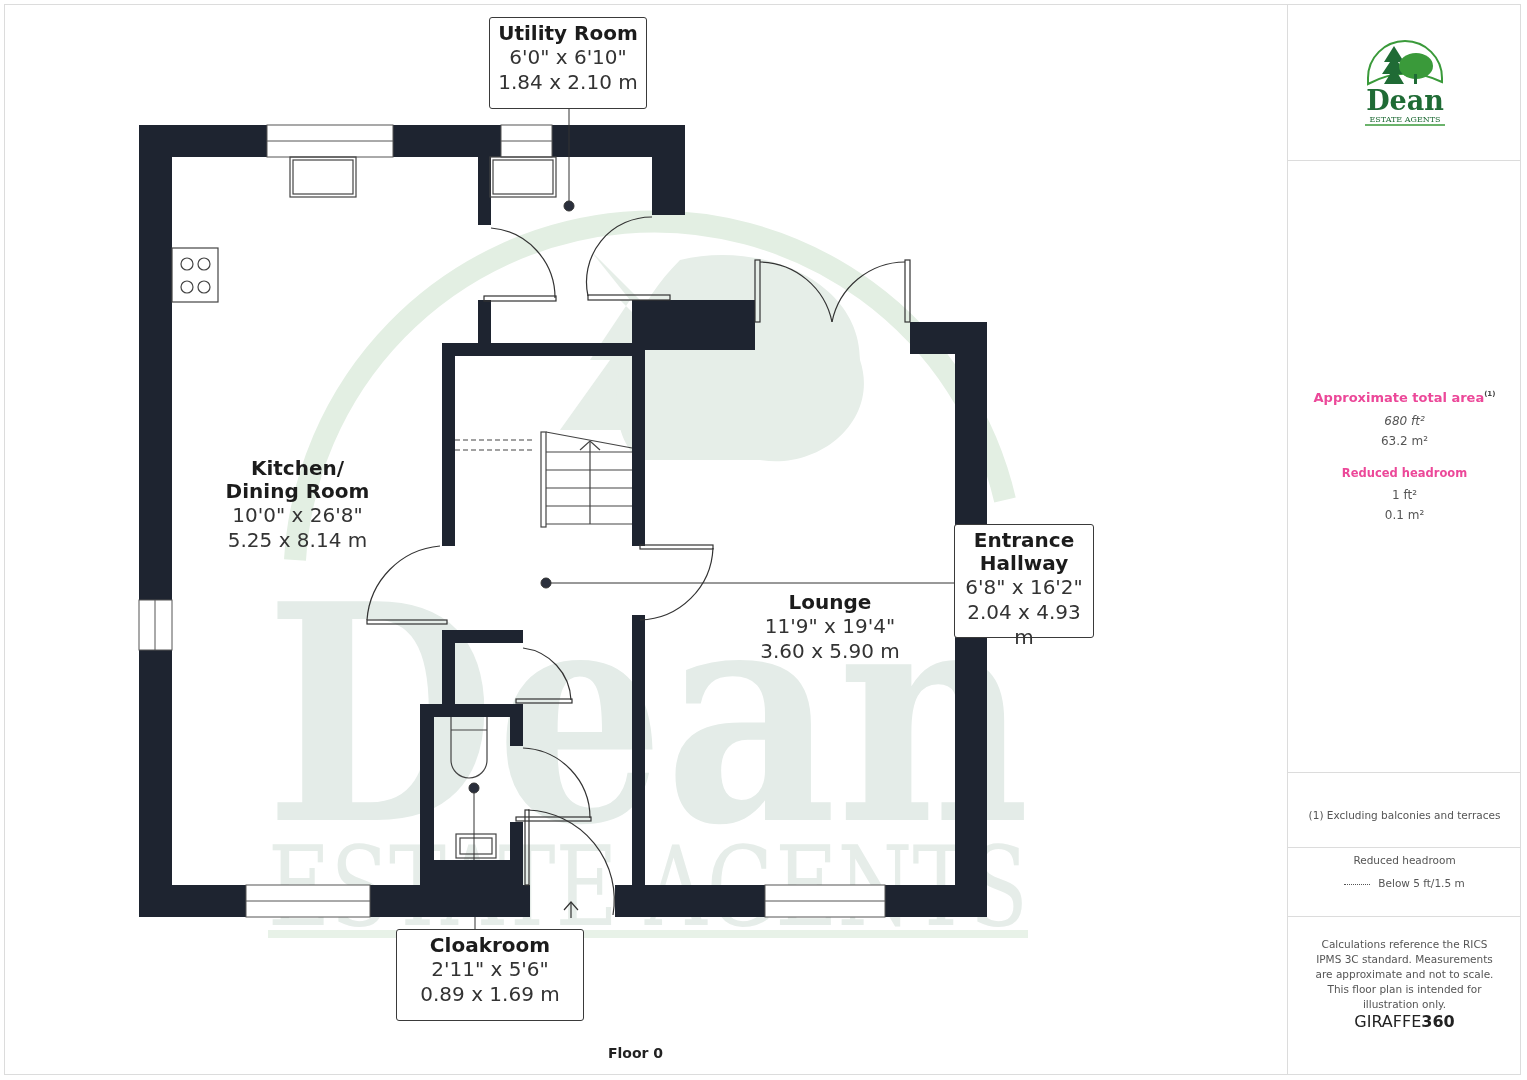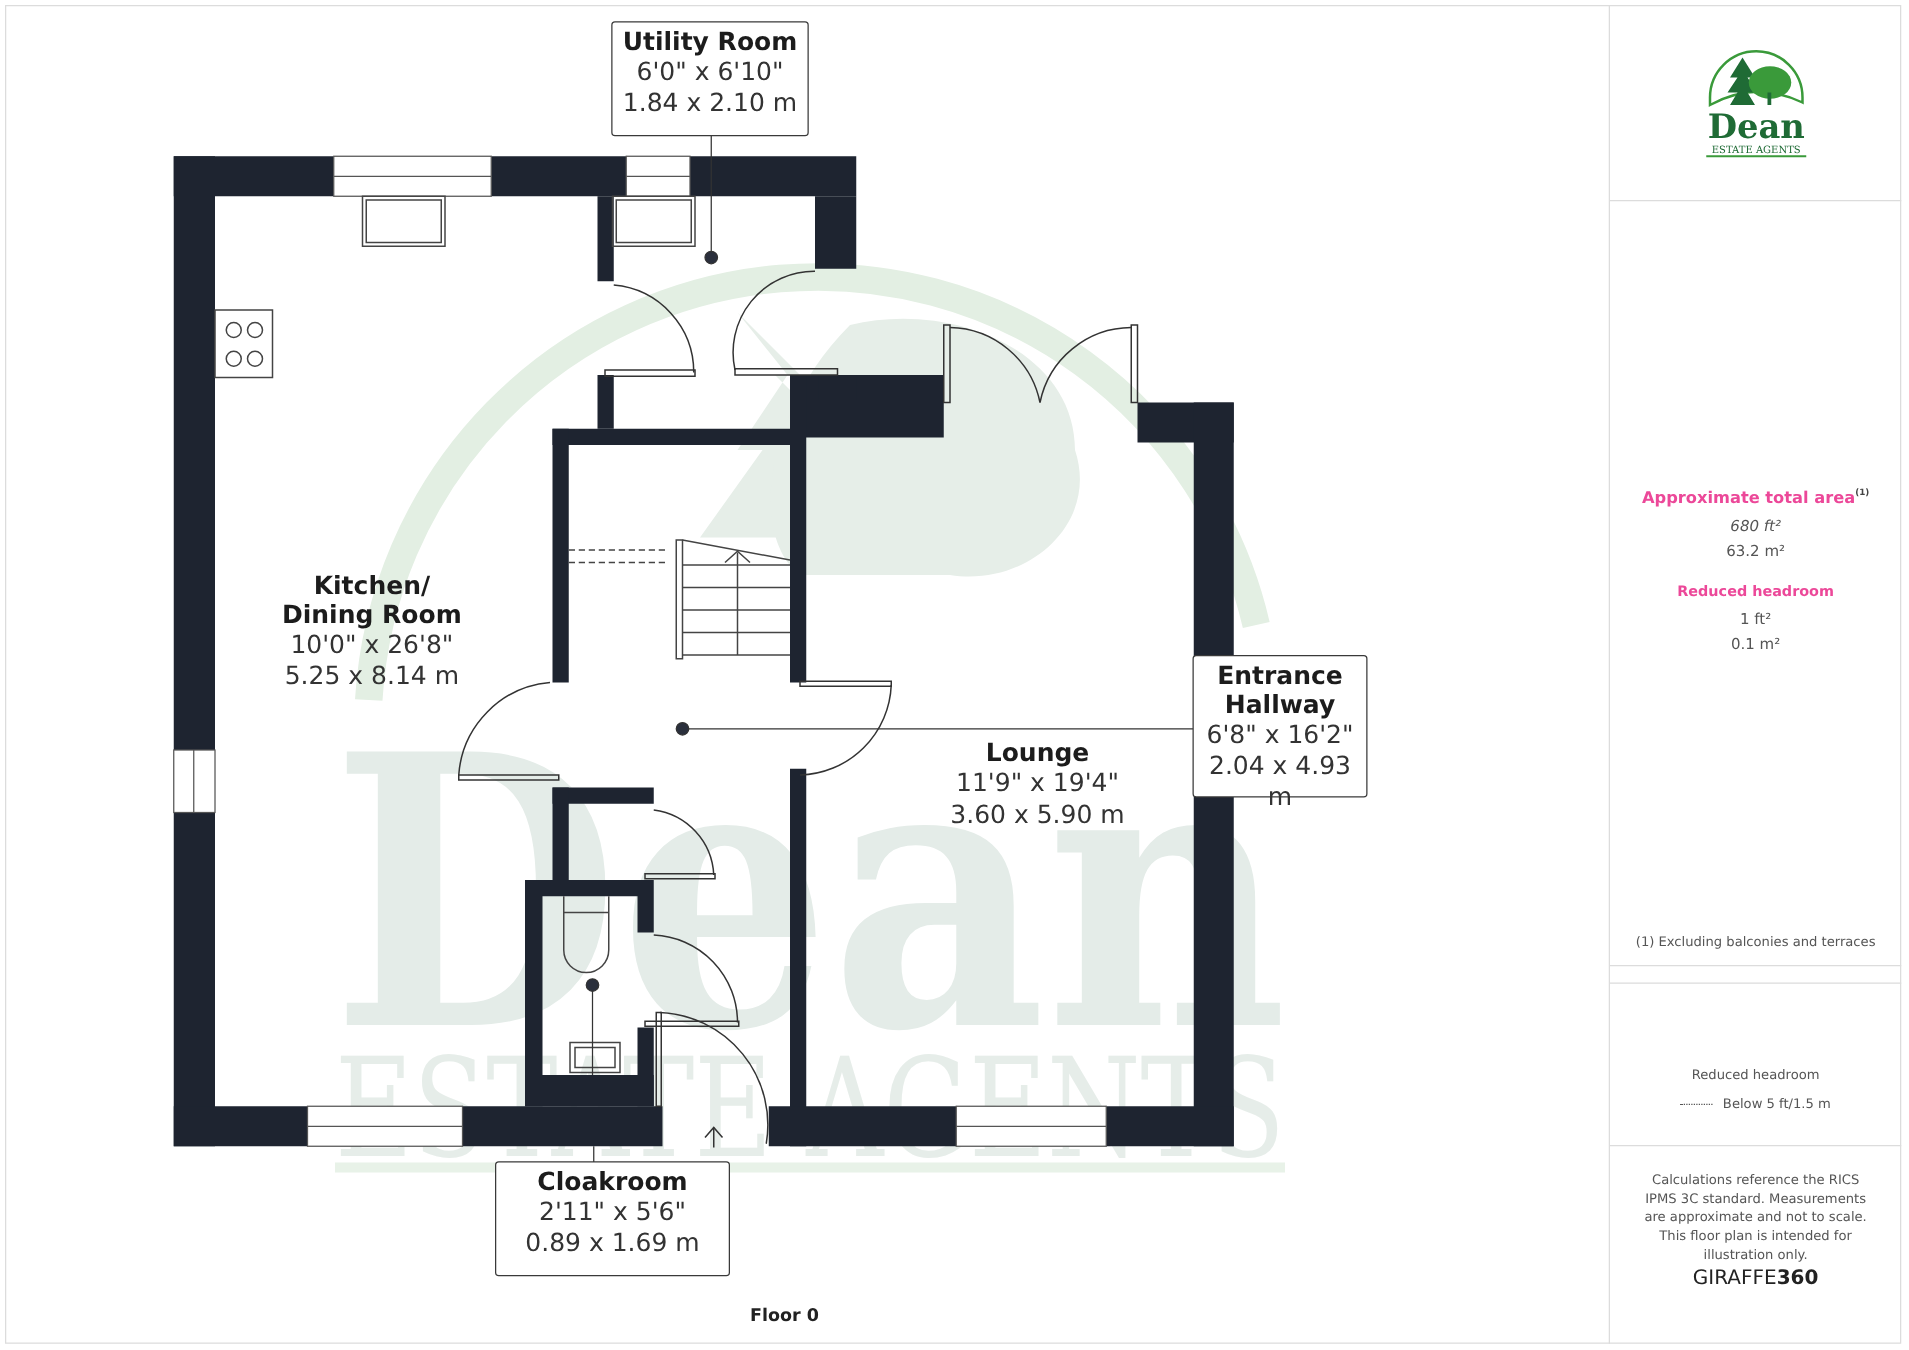--- a/index.html
+++ b/index.html
@@ -10,21 +10,21 @@
   .plan { position:absolute; left:0; top:0; width:1287px; height:1080px; }
   .label-box { position:absolute; background:#fff; border:1.3px solid #3a3a3a; border-radius:3px; text-align:center; color:#222; box-sizing:border-box; padding-top:4px; }
   .label-box .t { font-weight:bold; font-size:20px; line-height:23px; color:#1c1c1c; }
   .label-box .d { font-size:20px; line-height:25px; color:#333; }
   .room-label { position:absolute; text-align:center; }
   .room-label .t { font-weight:bold; font-size:20px; line-height:23px; color:#1c1c1c;text-align:center; }
   .room-label .d { font-size:20px; line-height:25px; color:#333; }
   .area-h { font-weight:bold; font-size:13px; color:#ec4899; }
   .small { font-size:12px; color:#555; }
   .tiny { font-size:10.5px; color:#555; line-height:15px; }
-  .floor-label { position:absolute; left:600px; top:1045px; width:95px; text-align:left; font-weight:bold; font-size:14px; color:#222; }
+  .floor-label { position:absolute; left:588px; top:1045px; width:95px; text-align:center; font-weight:bold; font-size:14px; color:#222; }
 </style>
 </head>
 <body>
 
 <div class="frame"></div>
 
 <div class="plan">
   <svg width="1287" height="1080" viewBox="0 0 1287 1080">
 
     <g opacity="1">
@@ -202,21 +202,21 @@
     <div style="margin-top:226px;">
       <span class="area-h">Approximate total area</span><sup style="font-size:7px;font-weight:bold;">(1)</sup>
     </div>
     <div class="small" style="margin-top:8px;font-style:italic;">680 ft²</div>
     <div class="small" style="margin-top:6px;">63.2 m²</div>
     <div class="area-h" style="margin-top:18px;font-size:11.5px;">Reduced headroom</div>
     <div class="small" style="margin-top:8px;">1 ft²</div>
     <div class="small" style="margin-top:6px;">0.1 m²</div>
   </div>
 
-  <div class="sb-sec" style="top:723px;height:60px;">
+  <div class="sb-sec" style="top:784px;height:60px;">
     <div class="tiny" style="margin-top:20px;">(1) Excluding balconies and terraces</div>
   </div>
 
   <div class="sb-sec" style="top:829px;height:84px;">
     <div class="tiny" style="margin-top:20px;">Reduced headroom</div>
     <div class="tiny" style="margin-top:8px;">
       <span style="display:inline-block;width:26px;border-top:1px dotted #555;vertical-align:middle;margin-right:8px;"></span><span>Below 5 ft/1.5 m</span>
     </div>
   </div>
 

